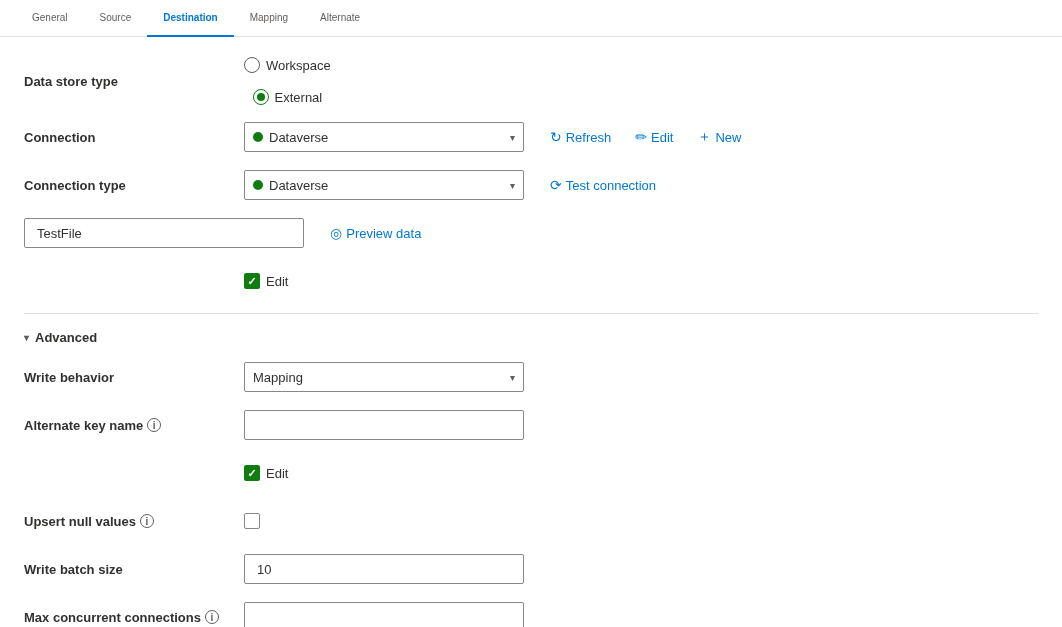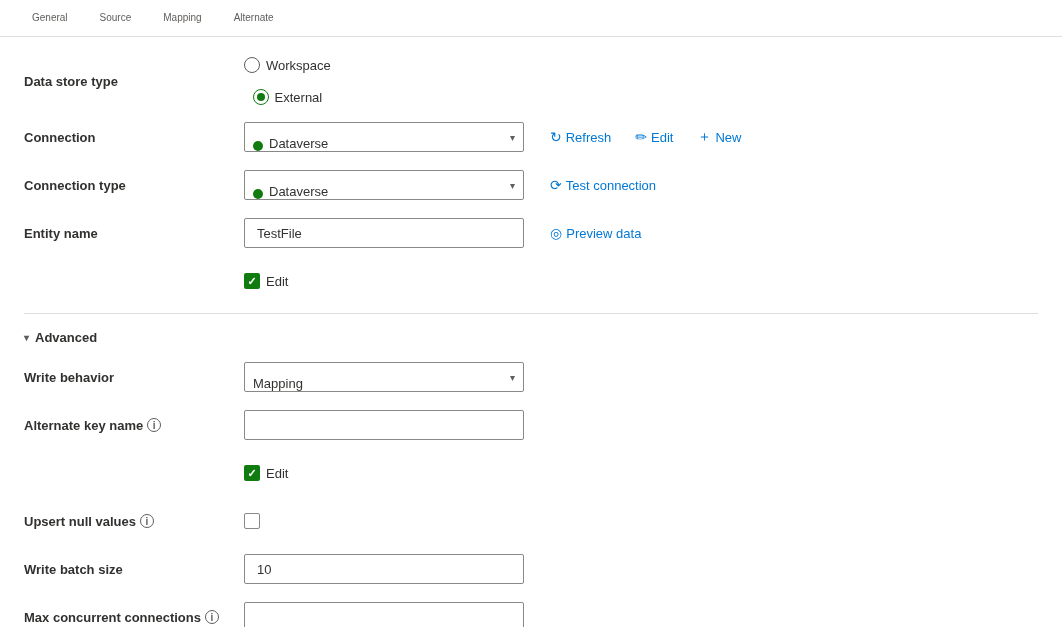--- a/index.html
+++ b/index.html
@@ -86,21 +86,21 @@
     .select-display {
       width: 280px;
       height: 30px;
       border: 1px solid #8a8886;
       border-radius: 2px;
       padding: 0 30px 0 8px;
       font-size: 13px;
       color: #323130;
       background: white;
       display: flex;
-      align-items: flex-end;
+      align-items: center;
       cursor: pointer;
       position: relative;
     }
     .select-display .dv-dot {
       width: 10px;
       height: 10px;
       border-radius: 50%;
       background: #107c10;
       margin-right: 6px;
       flex-shrink: 0;
@@ -206,20 +206,21 @@
       border-top: 1px solid #e1dfdd;
       margin: 8px 0 16px 0;
     }
   </style>
 </head>
 <body>
 
 <div class="tabs">
   <div class="tab">General</div>
   <div class="tab">Source</div>
+  <div class="tab active">Destination</div>
   <div class="tab">Mapping</div>
   <div class="tab">Alternate</div>
 </div>
 
 <div class="content">
 
   <div class="form-row">
     <div class="form-label">Data store type</div>
     <div class="form-control">
       <div class="radio-group">
@@ -271,21 +272,20 @@
       <div class="action-buttons">
         <button class="action-btn">
           <span class="action-icon">⟳</span>
           <span>Test connection</span>
         </button>
       </div>
     </div>
   </div>
 
   <div class="form-row">
-    <div class="form-label">Entity name</div>
     <div class="form-control">
       <input type="text" class="text-input" value="TestFile" style="">
       <div class="action-buttons">
         <button class="action-btn">
           <span class="action-icon">◎</span>
           <span>Preview data</span>
         </button>
       </div>
     </div>
   </div>

